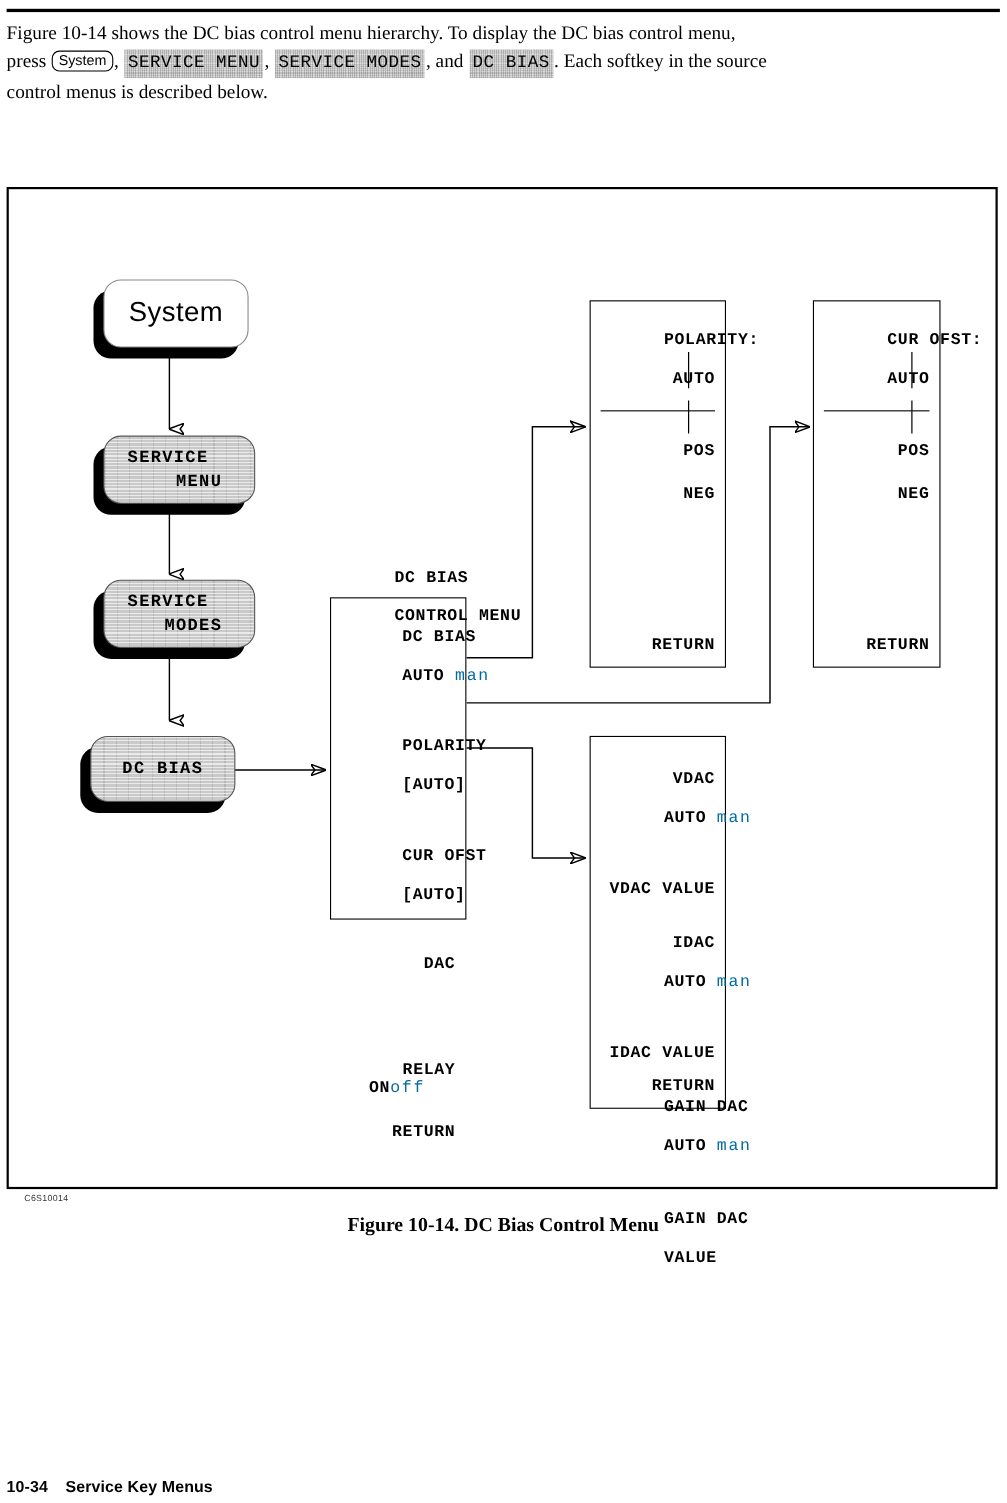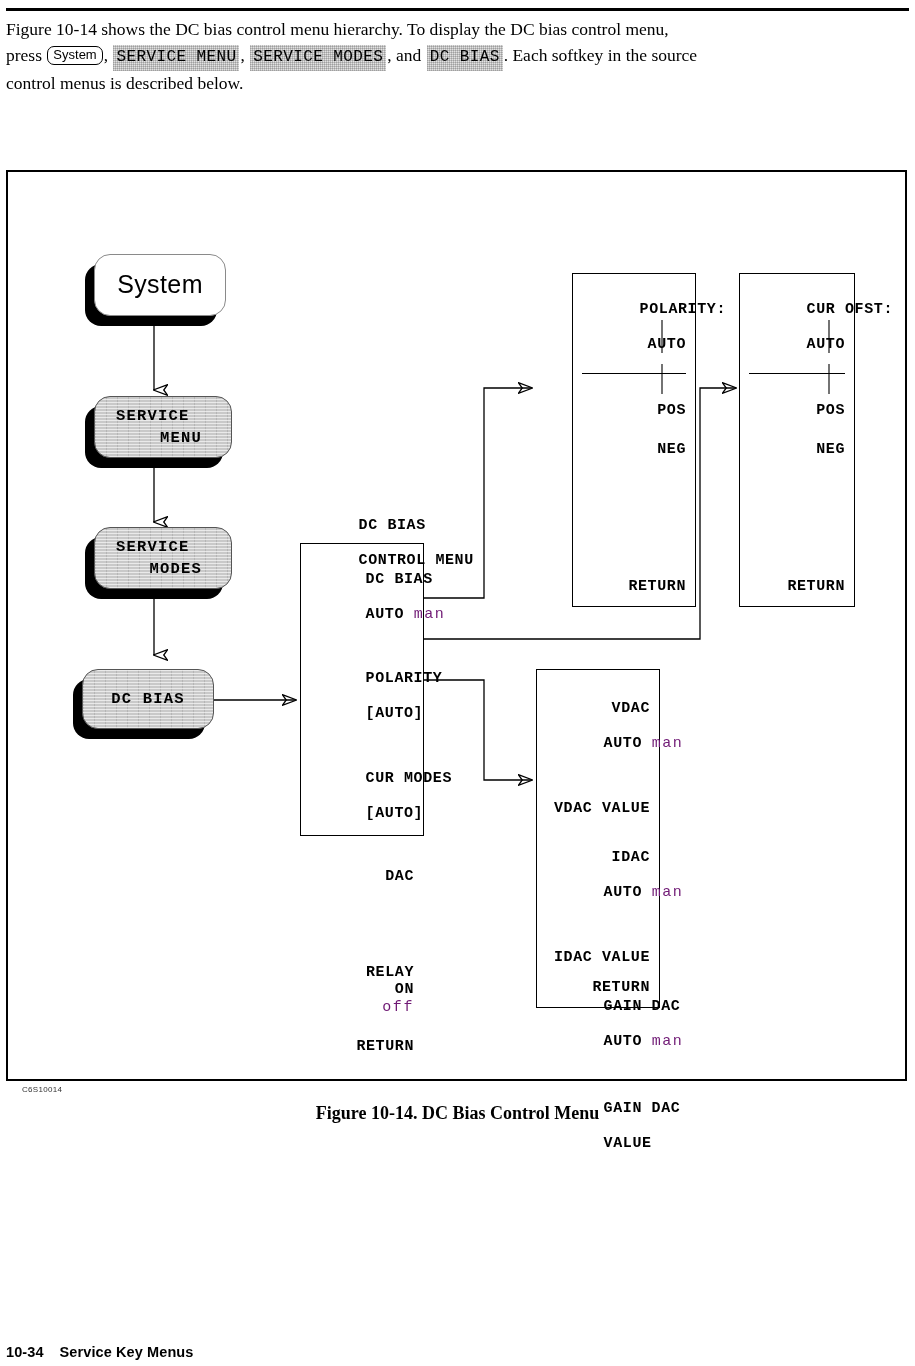--- a/index.html
+++ b/index.html
@@ -185,24 +185,23 @@
   }
   .panel .row {
     text-align: right;
     line-height: 1.17;
     font-weight: bold;
     white-space: pre;
   }
   .panel .row.split {
     display: flex;
     justify-content: center;
-    flex-direction: column;
   }
   .panel .row .on  { font-weight: bold; }
-  .panel .row .off { font-weight: normal; color: #701a75; letter-spacing: 1.6px; }
+  .panel .row .off { font-weight: normal; color: #0369a1; letter-spacing: 1.6px; }
   .panel .caption-head {
     position: absolute;
     width: 100%;
     left: 0;
     text-align: center;
     font-weight: bold;
     line-height: 1.18;
     white-space: pre;
   }
   .panel .hr {
@@ -300,36 +299,36 @@
       <span>DC BIAS</span><br>
       <span class="on">AUTO</span><span> </span><span class="off">man</span>
     </div>
 
     <div class="row" style="margin-top:12px;">
       <span>POLARITY</span><br>
       <span>[AUTO]</span>
     </div>
 
     <div class="row" style="margin-top:12px;">
-      <span>CUR MODES</span><br>
+      <span>CUR OFST</span><br>
       <span>[AUTO]</span>
     </div>
 
     <div class="row" style="margin-top:28px;">DAC</div>
 
     <div class="row" style="margin-top:78px;">RELAY</div>
     <div class="row split" style="margin-top:0;">
       <span class="on">ON</span>
       <span class="off">off</span>
     </div>
 
     <div class="row" style="margin-top:22px;">RETURN</div>
   </div>
 
-  <div class="panel" style="left:528px; top:101px; width:124px; height:334px; padding:9px 9px 0 9px;margin-left:36px;">
+  <div class="panel" style="left:528px; top:101px; width:124px; height:334px; padding:9px 9px 0 9px;">
     <div class="row">
       <span>POLARITY:</span><br>
       <span>AUTO</span>
     </div>
     <div class="hr"></div>
     <svg width="106" height="80" style="position:absolute; left:9px; top:46px;">
       <line x1="80" y1="0" x2="80" y2="33" stroke="#000" stroke-width="1.1"></line>
       <line x1="80" y1="44" x2="80" y2="74" stroke="#000" stroke-width="1.1"></line>
     </svg>
     <div class="row" style="margin-top:28px;">POS</div>

